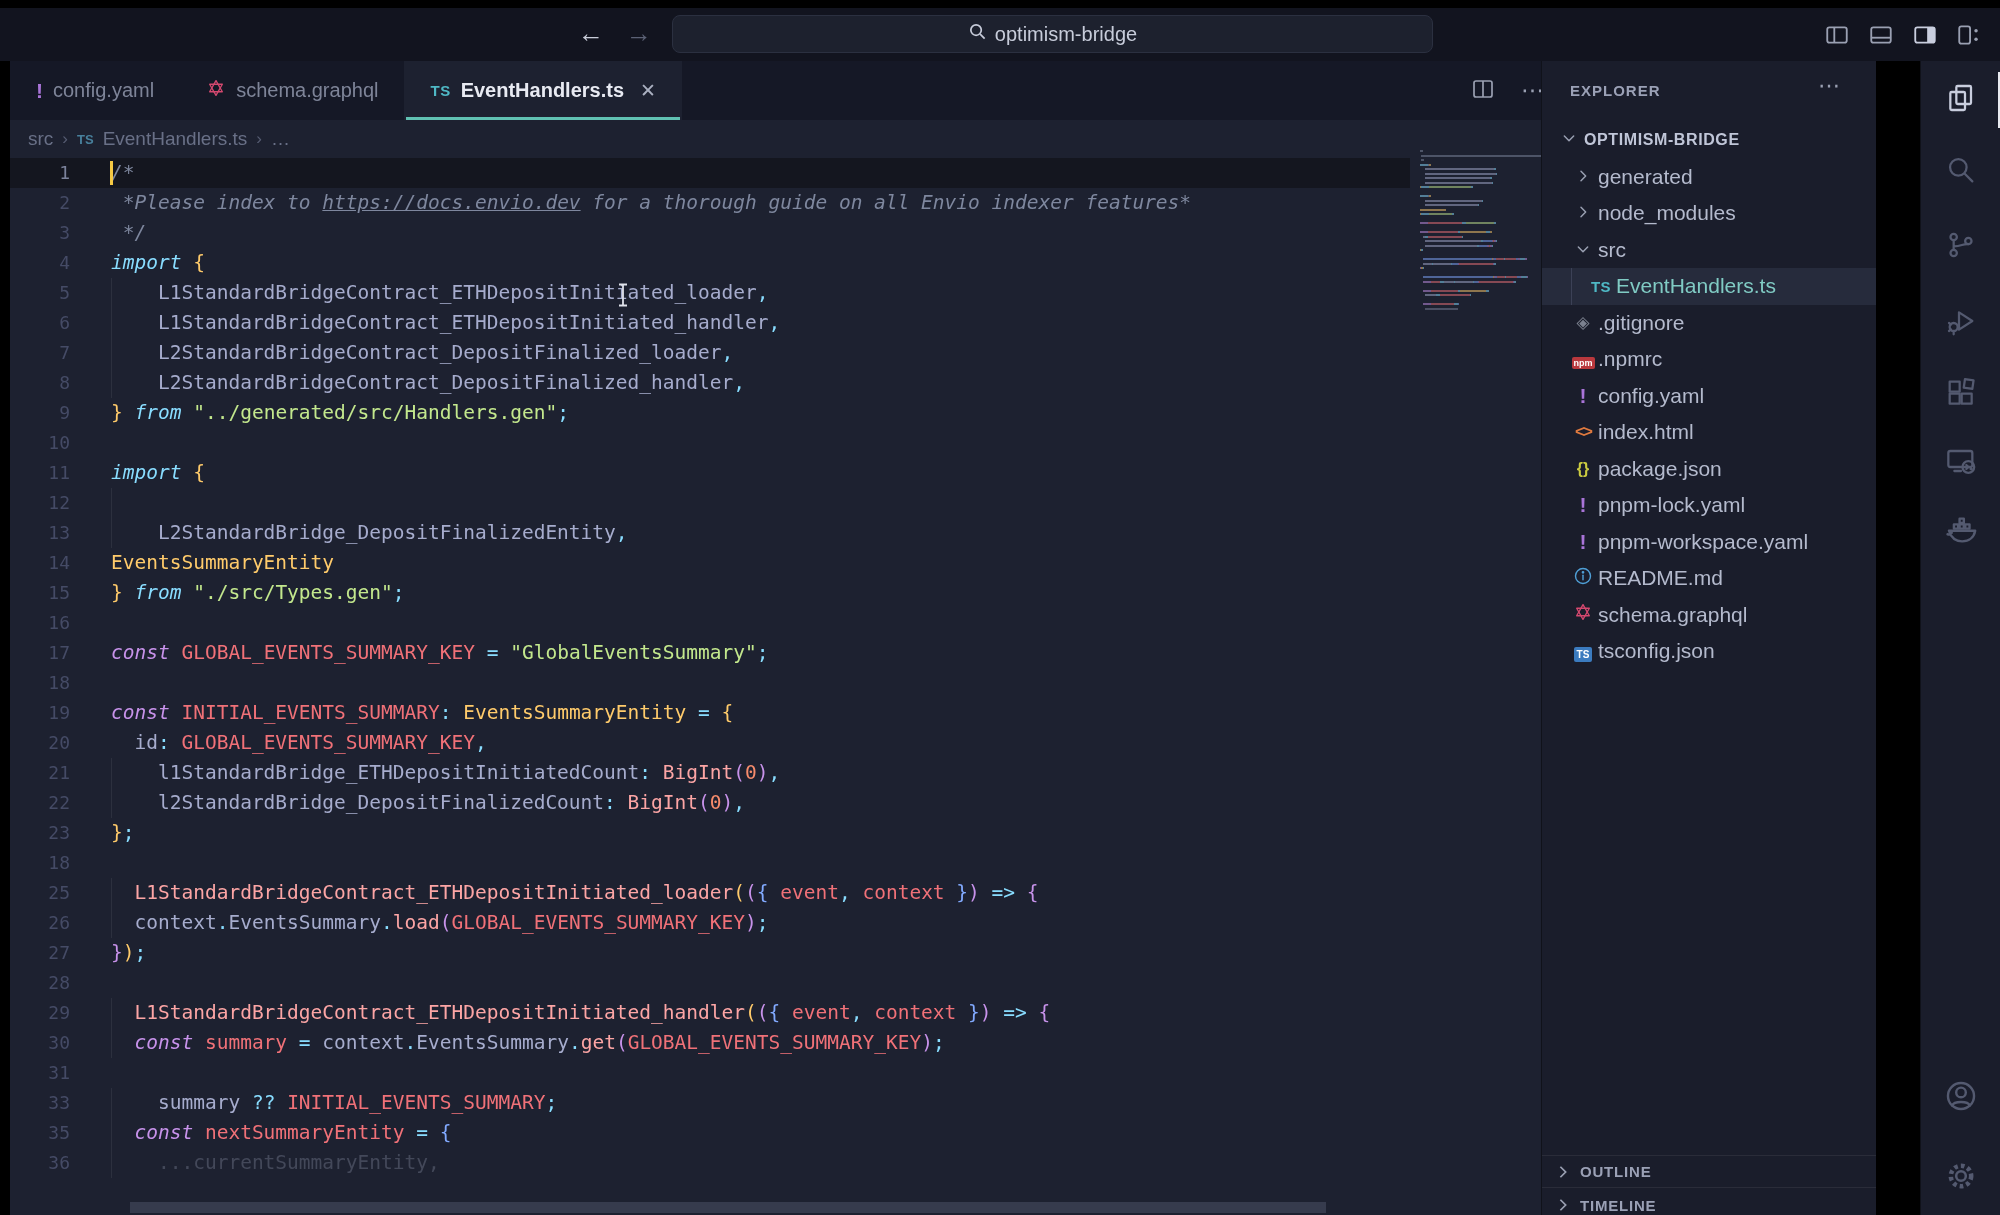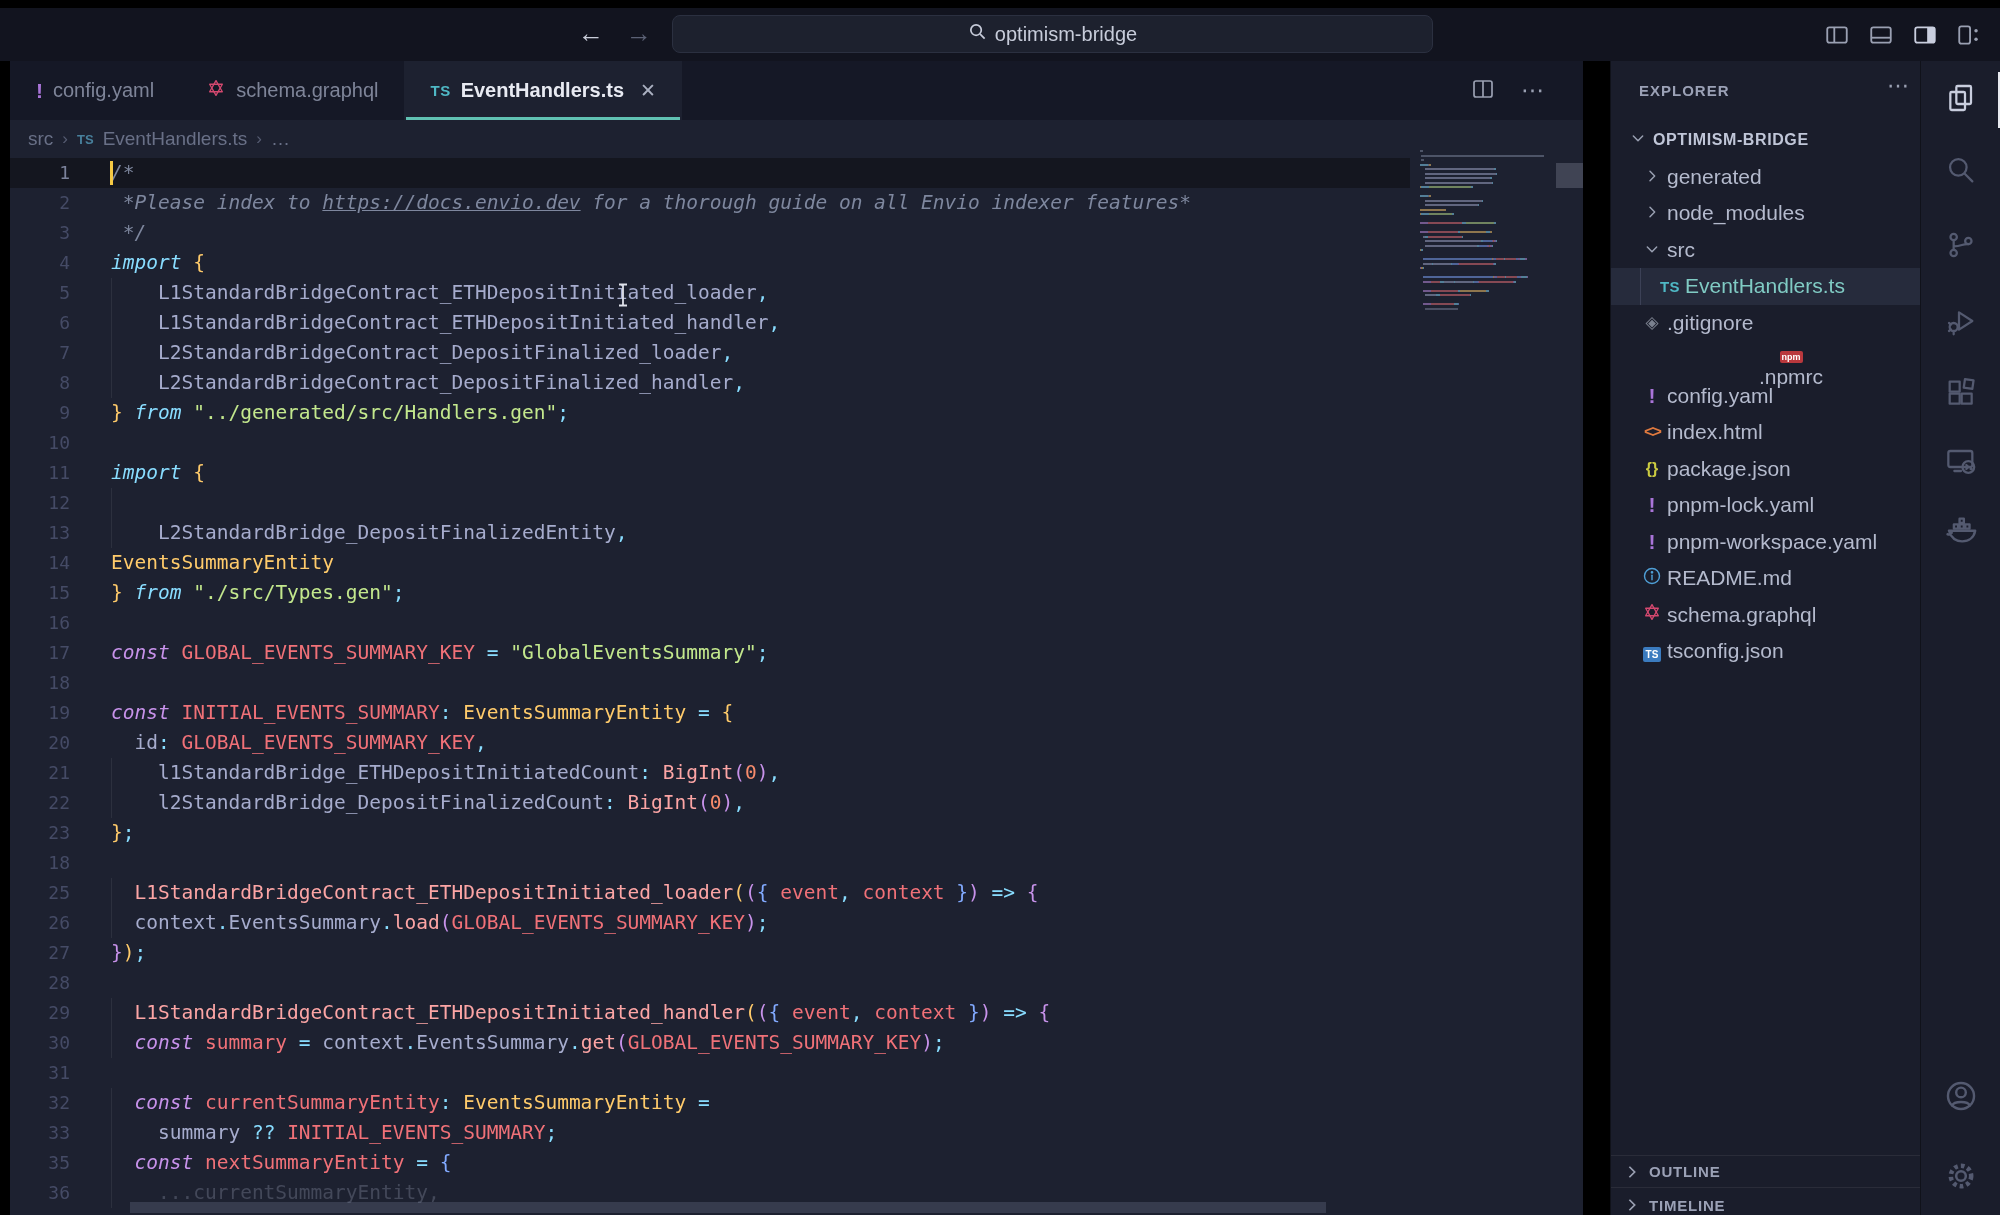--- a/index.html
+++ b/index.html
@@ -73,21 +73,21 @@
   .mline { position:absolute; height:2.4px; display:flex; }
   .mline span { height:100%; opacity:0.5; }
   #vscroll-mark { position:absolute; left:1546px; top:43px; width:29px; height:25px;
     background:rgba(190,196,216,0.22); }
   #hscroll { position:absolute; left:120px; bottom:2px; width:1196px; height:11px;
     background:rgba(122,130,155,0.28); }
 
   #mouse-ibeam { left:616px; top:283px; width:14px; height:24px; z-index:9; }
 
   
-  #sidebar { left:1610px; top:61px; width:335px; height:1154px; background:#1a1d2b;
+  #sidebar { left:1541px; top:61px; width:335px; height:1154px; background:#1a1d2b;
     border-left:1px solid #10121a; }
   #sb-header { position:absolute; left:0; top:0; width:100%; height:60px; }
   #sb-title { position:absolute; left:28px; top:21px; font-size:15px; font-weight:bold;
     letter-spacing:1px; color:#9ba1b6; }
   #sb-more { position:absolute; right:34px; top:12px; color:#9aa0b2; font-size:22px; letter-spacing:2px;}
   #tree { position:absolute; left:0; top:61px; width:100%; }
   .trow { position:relative; height:36.5px; display:flex; align-items:center;
     font-size:21px; color:#b4bacd; }
   .trow .ticon { width:30px; display:flex; justify-content:center; align-items:center; flex:none; }
   .trow.selected { background:#262b3c; color:#80cbc4; }
@@ -217,21 +217,20 @@
       <div class="cl"><span class="num">22</span><span class="guide"></span><span class="txt"><span class="tk-id">    l2StandardBridge_DepositFinalizedCount</span><span class="tk-op">: </span><span class="tk-fn">BigInt</span><span class="tk-p2">(</span><span class="tk-num">0</span><span class="tk-p2">)</span><span class="tk-op">,</span></span></div>
       <div class="cl"><span class="num">23</span><span class="txt"><span class="tk-p1">}</span><span class="tk-op">;</span></span></div>
       <div class="cl"><span class="num">18</span><span class="txt"></span></div>
       <div class="cl"><span class="num">25</span><span class="guide"></span><span class="txt"><span class="tk-fn">  L1StandardBridgeContract_ETHDepositInitiated_loader</span><span class="tk-p1">(</span><span class="tk-p2">(</span><span class="tk-p3">{</span><span class="tk-var"> event</span><span class="tk-op">,</span><span class="tk-var"> context</span><span class="tk-p3"> }</span><span class="tk-p2">)</span><span class="tk-op"> =&gt; </span><span class="tk-p2">{</span></span></div>
       <div class="cl"><span class="num">26</span><span class="guide"></span><span class="txt"><span class="tk-id">  context</span><span class="tk-op">.</span><span class="tk-id">EventsSummary</span><span class="tk-op">.</span><span class="tk-fn">load</span><span class="tk-p2">(</span><span class="tk-var">GLOBAL_EVENTS_SUMMARY_KEY</span><span class="tk-p2">)</span><span class="tk-op">;</span></span></div>
       <div class="cl"><span class="num">27</span><span class="txt"><span class="tk-p2">}</span><span class="tk-p1">)</span><span class="tk-op">;</span></span></div>
       <div class="cl"><span class="num">28</span><span class="txt"></span></div>
       <div class="cl"><span class="num">29</span><span class="guide"></span><span class="txt"><span class="tk-fn">  L1StandardBridgeContract_ETHDepositInitiated_handler</span><span class="tk-p1">(</span><span class="tk-p2">(</span><span class="tk-p3">{</span><span class="tk-var"> event</span><span class="tk-op">,</span><span class="tk-var"> context</span><span class="tk-p3"> }</span><span class="tk-p2">)</span><span class="tk-op"> =&gt; </span><span class="tk-p2">{</span></span></div>
       <div class="cl"><span class="num">30</span><span class="guide"></span><span class="txt"><span class="tk-kw2">  const </span><span class="tk-var">summary</span><span class="tk-op"> = </span><span class="tk-id">context</span><span class="tk-op">.</span><span class="tk-id">EventsSummary</span><span class="tk-op">.</span><span class="tk-fn">get</span><span class="tk-p2">(</span><span class="tk-var">GLOBAL_EVENTS_SUMMARY_KEY</span><span class="tk-p2">)</span><span class="tk-op">;</span></span></div>
       <div class="cl"><span class="num">31</span><span class="txt"></span></div>
-      <div class="cl"><span class="num">32</span><span class="guide"></span><span class="txt"><span class="tk-kw2">  const </span><span class="tk-var">currentSummaryEntity</span><span class="tk-op">: </span><span class="tk-type">EventsSummaryEntity</span><span class="tk-op"> =</span></span></div>
       <div class="cl"><span class="num">33</span><span class="guide"></span><span class="txt"><span class="tk-id">    summary </span><span class="tk-op">?? </span><span class="tk-var">INITIAL_EVENTS_SUMMARY</span><span class="tk-op">;</span></span></div>
       <div class="cl"><span class="num">35</span><span class="guide"></span><span class="txt"><span class="tk-kw2">  const </span><span class="tk-var">nextSummaryEntity</span><span class="tk-op"> = </span><span class="tk-p3">{</span></span></div>
       <div class="cl"><span class="num">36</span><span class="guide"></span><span class="txt"><span class="tk-dim">    ...currentSummaryEntity,</span></span></div>
     </div>
   <div id="minimap">
       <div class="mline" style="top: 0px;">
         <span style="width: 2.7px; background: rgb(126, 135, 158);"></span>
       </div>
       <div class="mline" style="top: 4.5px;">
         <span style="width: 1.35px; opacity: 0;"></span>
@@ -485,21 +484,21 @@
           <span class="icon-ts-letters">TS</span>
         </span>
         <span>EventHandlers.ts</span>
       </div>
       <div class="trow" style="padding-left: 26px;">
         <span class="ticon">
           <span class="icon-git">◈</span>
         </span>
         <span>.gitignore</span>
       </div>
-      <div class="trow" style="padding-left: 26px; flex-direction: column;">
+      <div class="trow" style="padding-left: 26px;">
         <span class="ticon">
           <span><span class="npm-badge">npm</span></span>
         </span>
         <span>.npmrc</span>
       </div>
       <div class="trow" style="padding-left: 26px;">
         <span class="ticon">
           <span class="icon-yaml">!</span>
         </span>
         <span>config.yaml</span>

